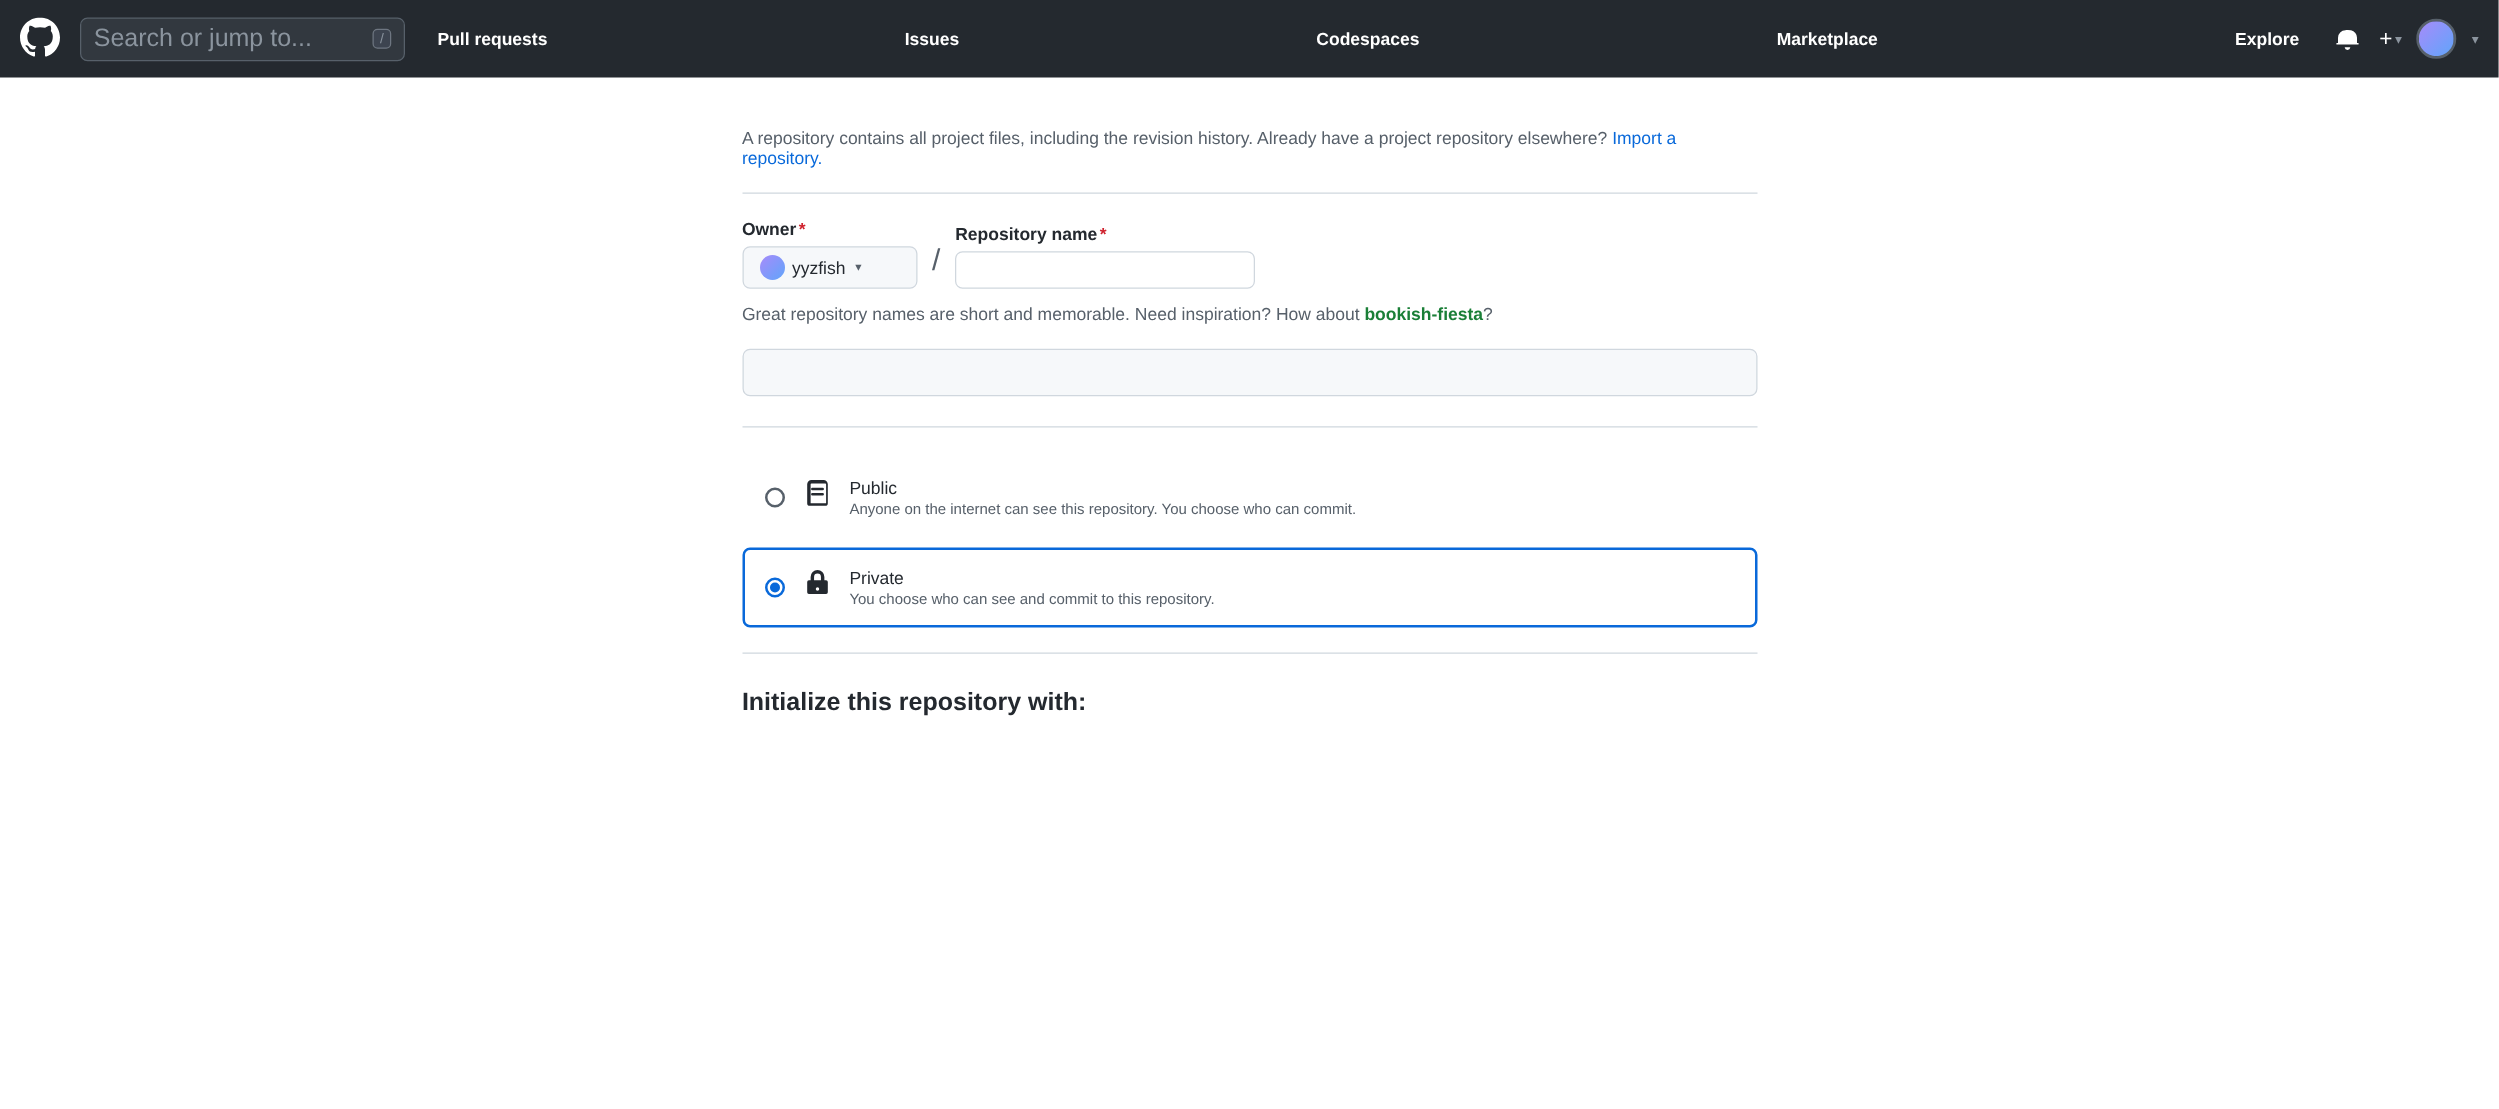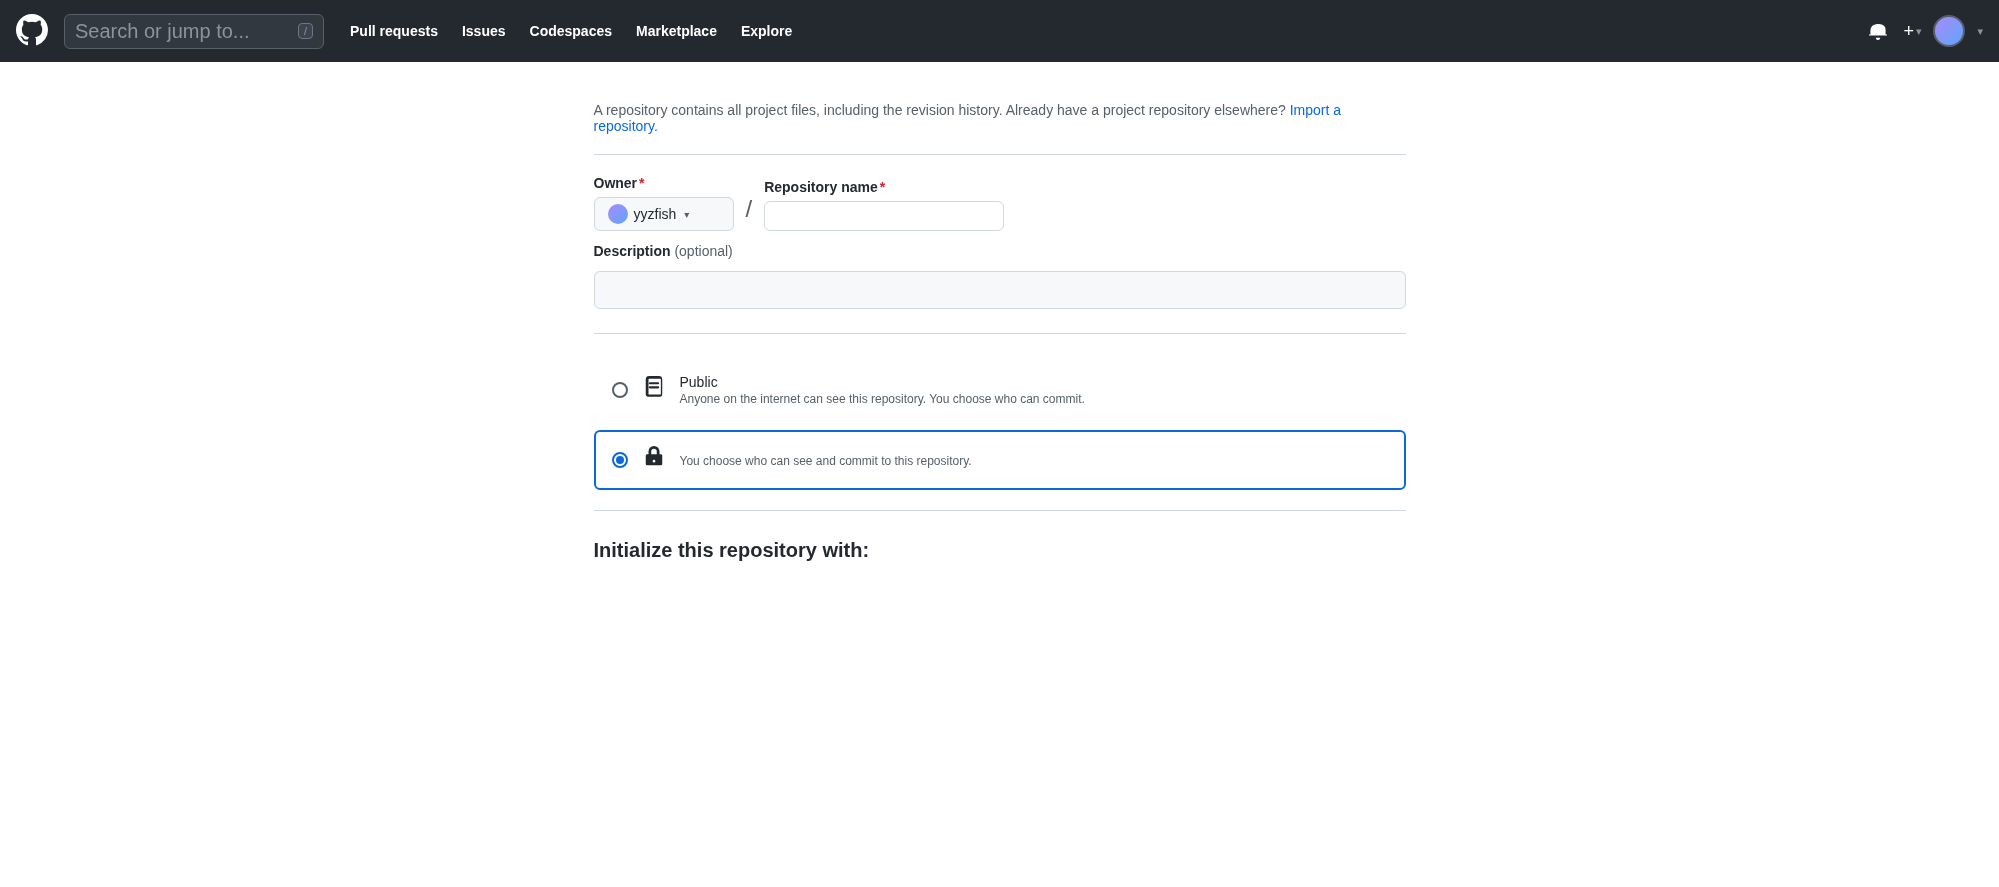--- a/index.html
+++ b/index.html
@@ -56,20 +56,21 @@
       color: #8b949e;
       font-size: 11px;
       padding: 1px 5px;
       flex-shrink: 0;
     }
     .navbar-links {
       display: flex;
       align-items: center;
       gap: 4px;
       flex: 1;
+      justify-content: space-between;
     }
     .navbar-link {
       color: #fff;
       text-decoration: none;
       font-size: 14px;
       font-weight: 600;
       padding: 6px 10px;
       border-radius: 6px;
     }
     .navbar-right {
@@ -367,26 +368,26 @@
     <div class="slash-divider">/</div>
 
     <div class="form-group">
       <label class="form-label">
         <span>Repository name</span><span class="required-star">*</span>
       </label>
       <input type="text" class="repo-name-input" style="">
     </div>
   </div>
 
+  <p class="inspiration-text">
+    <span>Great repository names are short and memorable. Need inspiration? How about</span>
+    <a href="#" class="inspiration-link">bookish-fiesta</a><span>?</span>
+  </p>
 
   <div class="form-group" style="margin-bottom: 24px;">
-    <label class="form-label description-label">
-      <span>Description</span>
-      <span class="optional-text"> <span>(optional)</span></span>
-    </label>
     <input type="text" class="description-input" style="">
   </div>
 
   <hr class="divider">
 
   <div class="visibility-section">
 
     <div class="visibility-option unselected">
       <div class="radio-outer">
         
@@ -405,20 +406,21 @@
     <div class="visibility-option selected">
       <div class="radio-outer checked">
         <div class="radio-inner"></div>
       </div>
       <span class="visibility-icon">
         <svg width="22" height="22" viewBox="0 0 16 16" fill="#24292f">
           <path fill-rule="evenodd" d="M4 4v2H3a1 1 0 00-1 1v6a1 1 0 001 1h10a1 1 0 001-1V7a1 1 0 00-1-1h-1V4a4 4 0 00-8 0zm6 0a2 2 0 00-4 0v2h4V4zm-3 7a1 1 0 112 0 1 1 0 01-2 0z"></path>
         </svg>
       </span>
       <div class="visibility-info">
+        <div class="visibility-title">Private</div>
         <div class="visibility-desc">You choose who can see and commit to this repository.</div>
       </div>
     </div>
   </div>
 
   <hr class="divider">
 
   <div class="init-section">
     <div class="init-title">Initialize this repository with:</div>
   </div>

